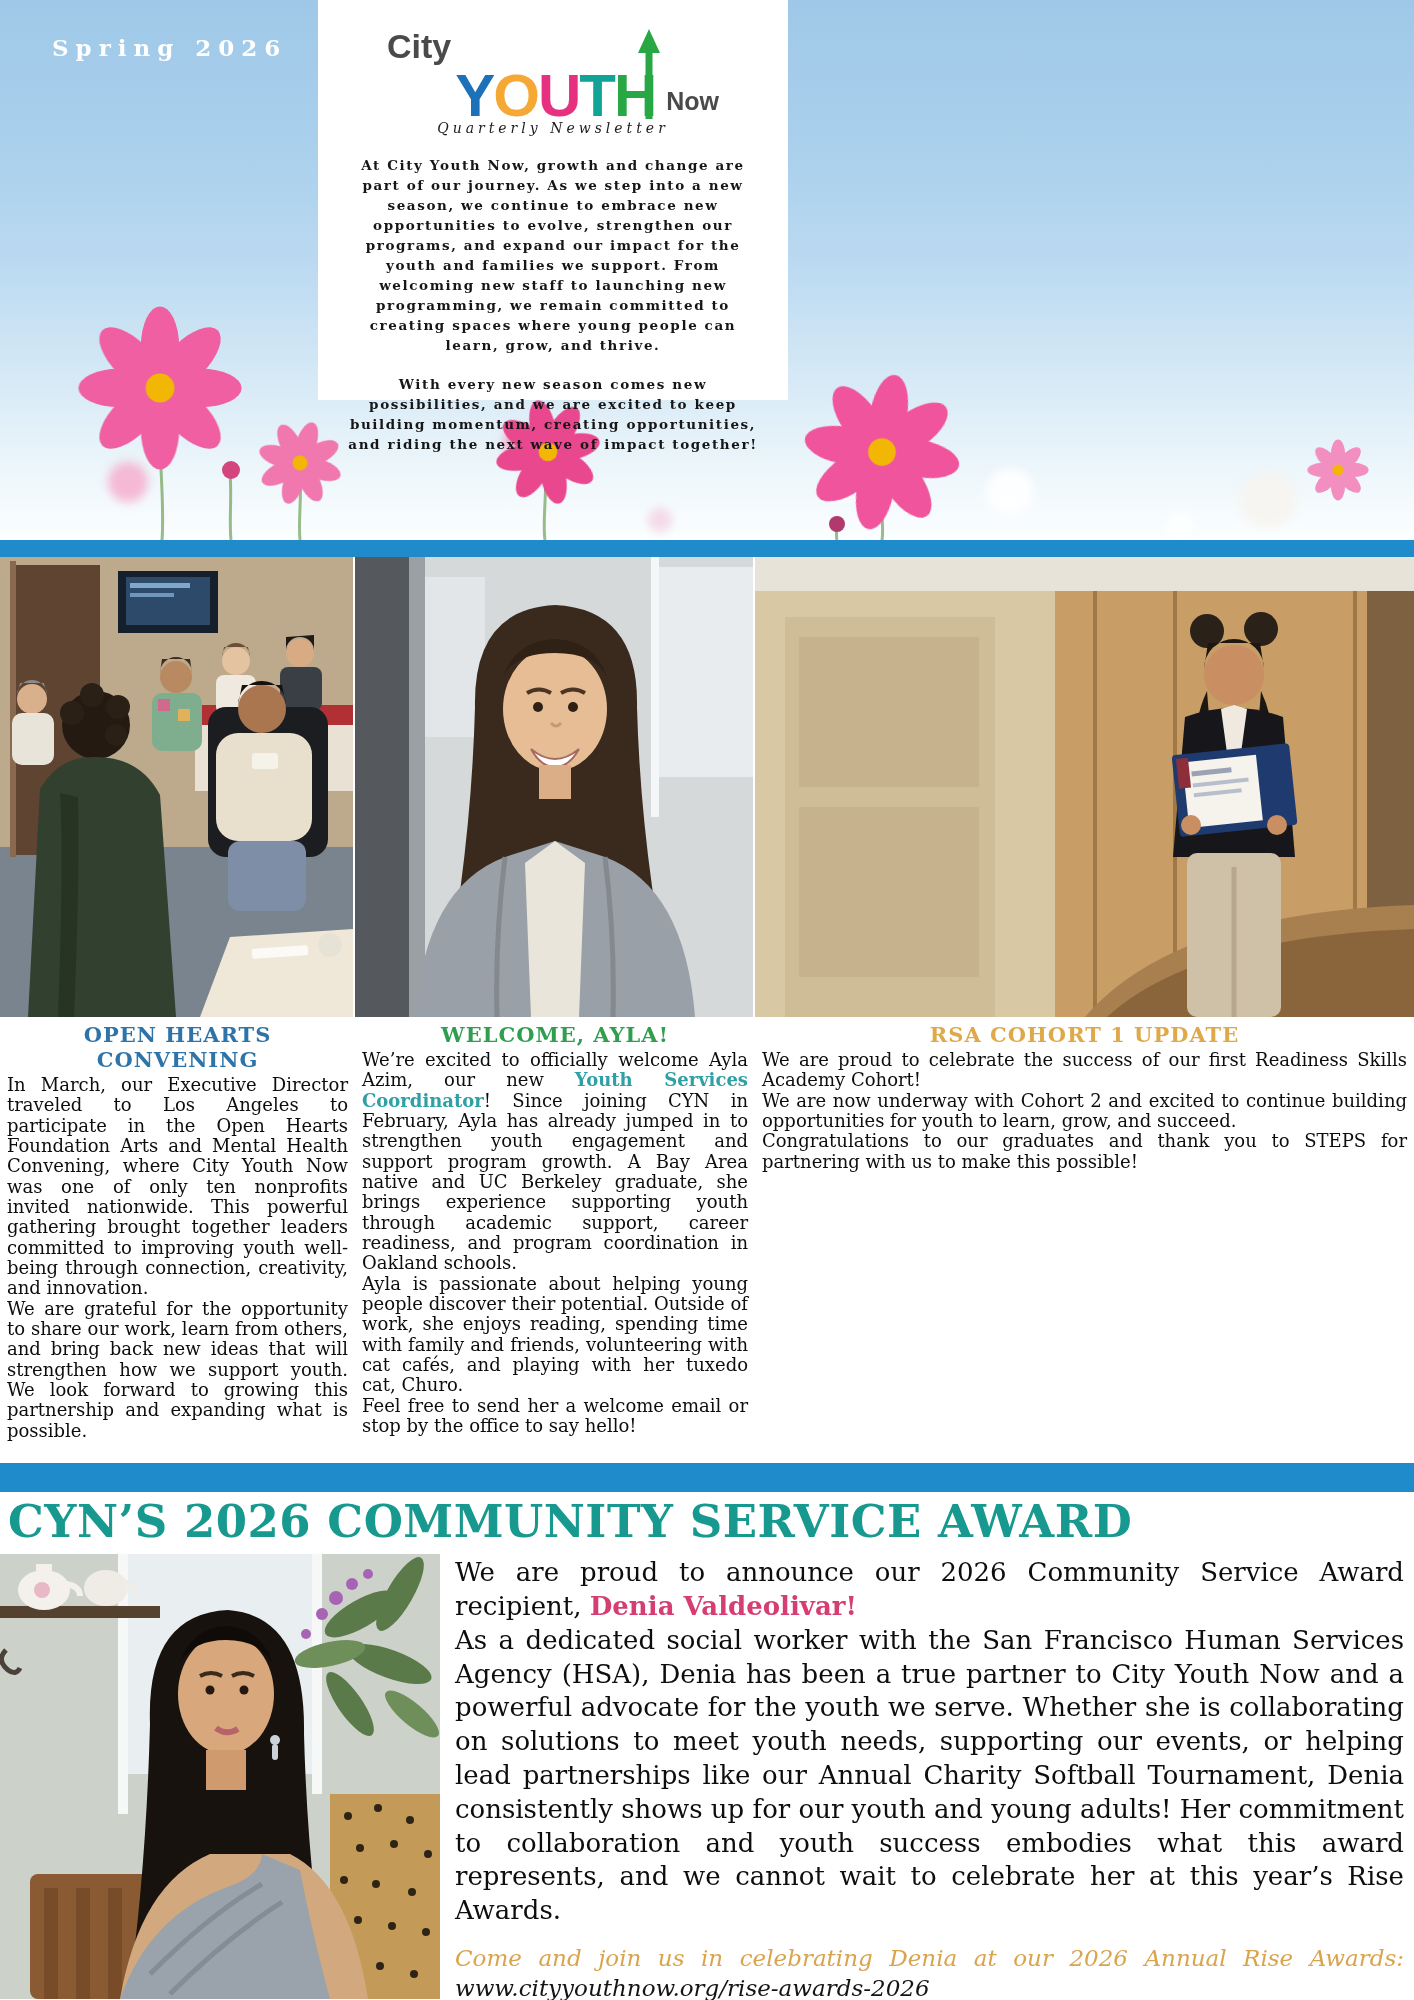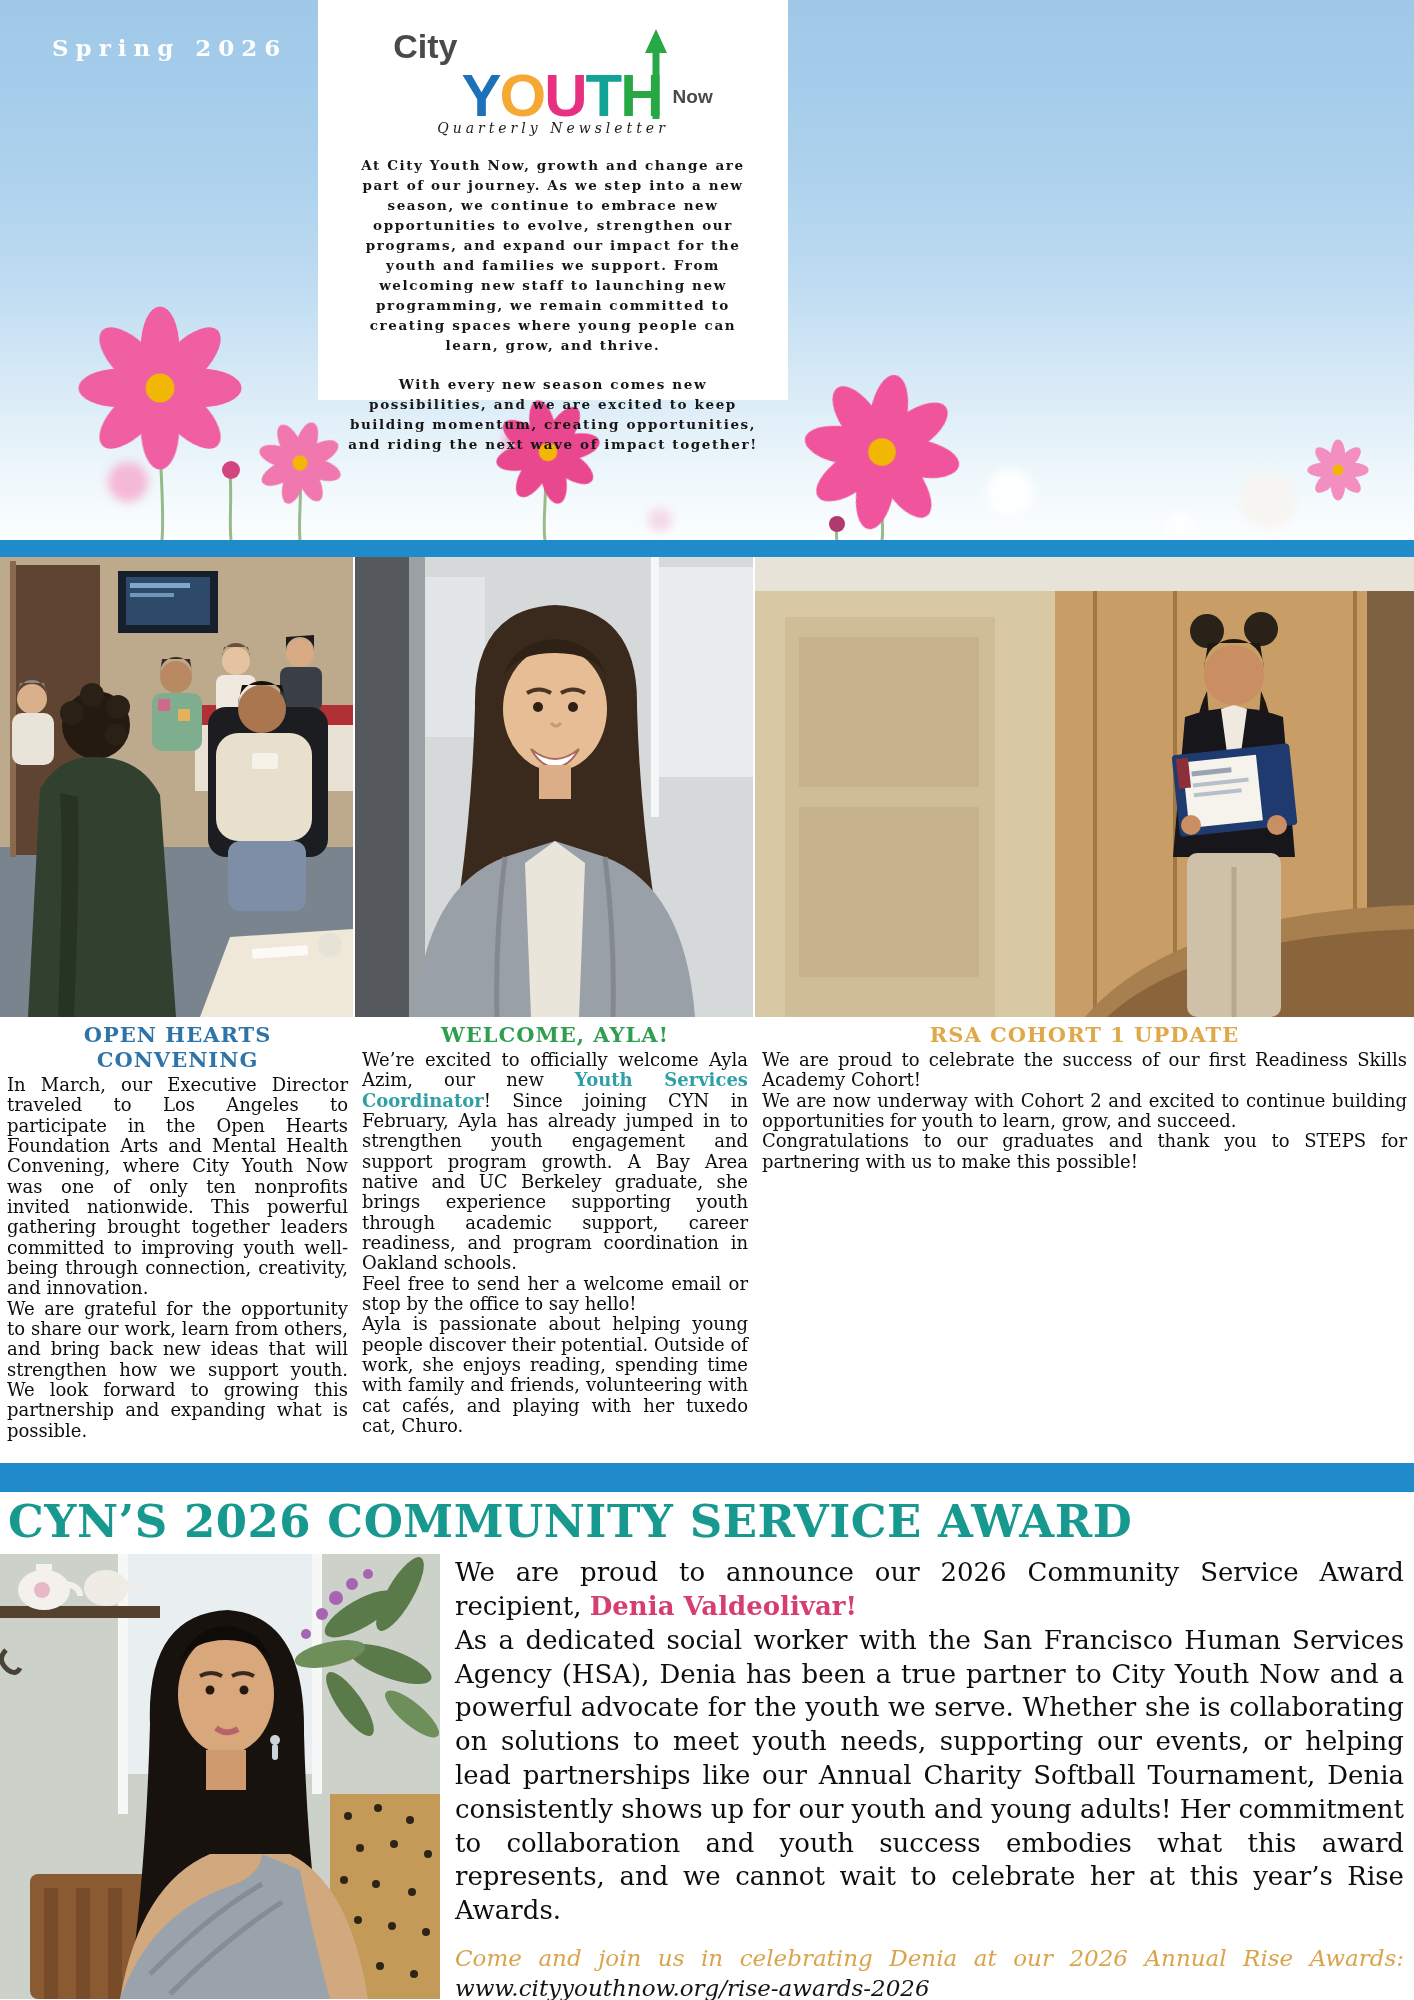--- a/index.html
+++ b/index.html
@@ -14,22 +14,22 @@
   .flowers{position:absolute;left:0;top:0;width:1414px;height:540px;display:block;}
   .mast-card{position:absolute;left:318px;top:0;width:470px;height:400px;background:#ffffff;
              box-sizing:border-box;padding:8px 26px 16px;text-align:center;}
   .logo{display:flex;align-items:flex-end;justify-content:center;height:98px;margin-top:14px;}
   .logo-city{font-family:"Liberation Sans",sans-serif;font-weight:600;font-size:34px;
              color:#4a4a4a;margin:0 4px 54px 0;}
   .logo-letter{font-family:"Liberation Sans",sans-serif;font-weight:bold;font-size:60px;
                line-height:.78;letter-spacing:-2px;}
   .ly{color:#1d71b8}.lo{color:#f5a833}.lu{color:#e73180}.lt{color:#11a496}.lh{color:#27a845}
   .logo-arrow{margin-left:-17px;margin-bottom:1px;display:block;}
-  .logo-now{font-family:"Liberation Sans",sans-serif;font-weight:600;font-size:19px;
-            color:#4a4a4a;margin:0 0 12px 6px;}
+  .logo-now{font-family:"Liberation Sans",sans-serif;font-weight:600;font-size:25px;
+            color:#4a4a4a;margin:0 0 4px 6px;}
   .tagline{font-style:italic;font-size:14px;letter-spacing:4px;color:#1c1c1c;margin:0 0 20px;}
   .intro{font-size:13.5px;font-weight:bold;letter-spacing:1.6px;line-height:1.48;
          color:#161616;margin:0 0 19px;}
 
   
   .blue-bar{height:17px;background:#1f8bca;}
   .blue-bar.tall{height:29px;}
 
   
   .photo-row{display:flex;gap:2px;height:460px;background:#ffffff;}
@@ -265,22 +265,22 @@
 
     <article class="col col-1">
       <h2 class="h-blue">OPEN HEARTS CONVENING</h2>
       <p>In March, our Executive Director traveled to Los Angeles to participate in the Open Hearts Foundation Arts and Mental Health Convening, where City Youth Now was one of only ten nonprofits invited nationwide. This powerful gathering brought together leaders committed to improving youth well-being through connection, creativity, and innovation.</p>
       <p>We are grateful for the opportunity to share our work, learn from others, and bring back new ideas that will strengthen how we support youth. We look forward to growing this partnership and expanding what is possible.</p>
     </article>
 
     <article class="col col-2">
       <h2 class="h-green">WELCOME, AYLA!</h2>
       <p><span>We’re excited to officially welcome Ayla Azim, our new </span><span class="link-teal">Youth Services Coordinator</span><span>! Since joining CYN in February, Ayla has already jumped in to strengthen youth engagement and support program growth. A Bay Area native and UC Berkeley graduate, she brings experience supporting youth through academic support, career readiness, and program coordination in Oakland schools.</span></p>
+      <p>Ayla is passionate about helping young people discover their potential. Outside of work, she enjoys reading, spending time with family and friends, volunteering with cat cafés, and playing with her tuxedo cat, Churo.</p>
       <p>Feel free to send her a welcome email or stop by the office to say hello!</p>
-      <p>Ayla is passionate about helping young people discover their potential. Outside of work, she enjoys reading, spending time with family and friends, volunteering with cat cafés, and playing with her tuxedo cat, Churo.</p>
     </article>
 
     <article class="col col-3">
       <h2 class="h-gold">RSA COHORT 1 UPDATE</h2>
       <p>We are proud to celebrate the success of our first Readiness Skills Academy Cohort!</p>
       <p>We are now underway with Cohort 2 and excited to continue building opportunities for youth to learn, grow, and succeed.</p>
       <p>Congratulations to our graduates and thank you to STEPS for partnering with us to make this possible!</p>
     </article>
   </section>
 

